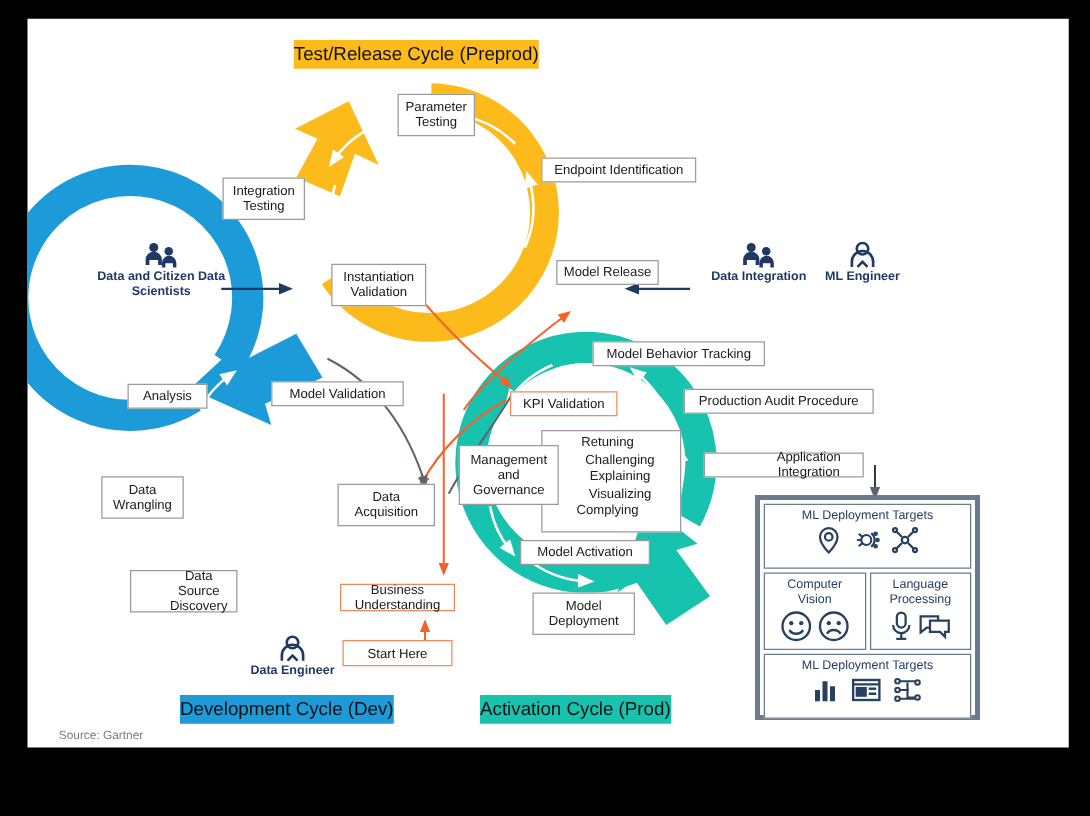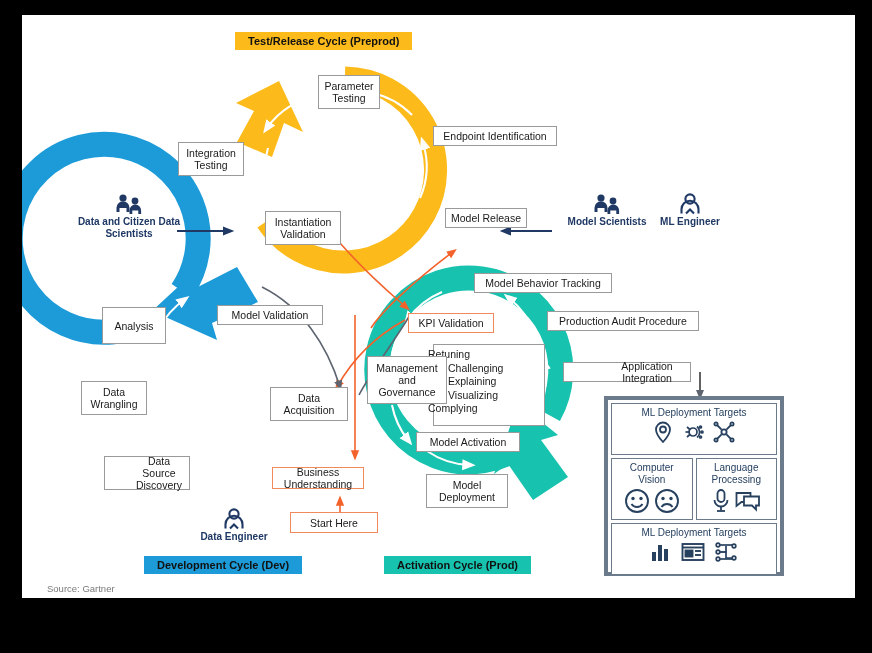--- a/index.html
+++ b/index.html
@@ -8,35 +8,35 @@
   #canvas{position:absolute;left:22px;top:15px;width:833px;height:583px;background:#fff;overflow:hidden;}
 
   .node{
     position:absolute;background:#fff;border:1px solid #9a9a9a;
     color:#1a1a1a;font-size:10.5px;line-height:12px;text-align:center;
     padding:2px 4px;box-sizing:border-box;white-space:pre-line;
     display:flex;align-items:center;justify-content:center;z-index:30;
   }
   .node.orange{border-color:#f08a5d;}
   .banner{
-    position:absolute;font-weight:bold;font-size:11px;color:#111;
-    padding:3px 13px;z-index:40;white-space:nowrap;
+    position:absolute;font-weight:normal;font-size:15px;color:#111;
+    padding:3px 0;z-index:40;white-space:nowrap;
   }
   .banner.yellow{background:#FDBB1B;}
   .banner.blue{background:#1C9BD8;}
   .banner.teal{background:#17C2AE;}
   .persona{position:absolute;z-index:35;text-align:center;color:#1F3864;
     font-size:10px;line-height:12px;font-weight:600;}
   .persona svg{display:block;margin:0 auto 1px;}
   .source{position:absolute;font-size:9.5px;color:#7a7a7a;z-index:40;}
   .innerbox{
     position:absolute;background:#fff;border:1px solid #9a9a9a;z-index:28;
     font-size:10.5px;color:#1a1a1a;line-height:13.5px;box-sizing:border-box;
   }
-  .innerbox div{}
+  .innerbox div{text-align:center;}
   .mlbox{position:absolute;border:4px solid #6b7b8c;background:#fff;z-index:45;box-sizing:border-box;padding:3px;}
   .mlcell{border:1.5px solid #6b7b8c;box-sizing:border-box;text-align:center;
     color:#27415f;font-size:10px;line-height:12px;padding:3px 2px;background:#fff;}
   .mlcell .icons{display:flex;justify-content:center;align-items:center;gap:9px;margin-top:2px;}
   svg.layer{position:absolute;left:0;top:0;width:833px;height:583px;overflow:visible;}
 </style>
 </head>
 <body>
 
 <div id="frame">
@@ -135,22 +135,22 @@
 
     <div class="node" style="left:195px;top:290px;width:106px;height:20px;">Model Validation</div>
     <div class="node" style="left:248px;top:372px;width:78px;height:34px;">Data
 Acquisition</div>
     <div class="node orange" style="left:250px;top:452px;width:92px;height:22px;">Business
 Understanding</div>
     <div class="node" style="left:82px;top:441px;width:86px;height:34px;padding-left:28px;">Data Source
 Discovery</div>
     <div class="node" style="left:59px;top:366px;width:66px;height:34px;">Data
 Wrangling</div>
-    <div class="node" style="left:80px;top:292px;width:64px;height:37px;">Analysis</div>
-    <div class="node orange" style="left:268px;top:497px;width:88px;height:21px;">Start Here</div>
+    <div class="node" style="left:80px;top:292px;width:64px;height:20px;">Analysis</div>
+    <div class="node orange" style="left:252px;top:497px;width:88px;height:21px;">Start Here</div>
 
     <div class="node" style="left:452px;top:258px;width:138px;height:20px;">Model Behavior Tracking</div>
     <div class="node" style="left:525px;top:296px;width:152px;height:20px;">Production Audit Procedure</div>
     <div class="node" style="left:541px;top:347px;width:128px;height:20px;padding-left:44px;">Application Integration</div>
     <div class="node" style="left:404px;top:459px;width:82px;height:34px;">Model
 Deployment</div>
     <div class="node" style="left:370px;top:417px;width:104px;height:20px;margin-left:24px;">Model Activation</div>
     <div class="node" style="left:345px;top:341px;width:80px;height:48px;">Management
 and
 Governance</div>
@@ -175,21 +175,21 @@
 Data Scientists</span>
     </div>
 
     <div class="persona" style="left:537px;top:178px;width:96px;">
       <svg width="30" height="22" viewBox="0 0 30 22" fill="#1F3864">
         <circle cx="9" cy="5" r="3.6"></circle>
           <path d="M2.5 19 v-4.2 a6.5 6.5 0 0 1 13 0 V19 h-3 v-4 h-7 v4 z"></path>
         <circle cx="21" cy="8" r="3.4"></circle>
           <path d="M15.5 21 v-3.6 a5.8 5.8 0 0 1 11.6 0 V21 h-2.8 v-3.4 h-6 V21 z"></path>
       </svg>
-      <span>Model Scientists</span>
+      <span>Data Integration</span>
     </div>
 
     <div class="persona" style="left:625px;top:178px;width:86px;">
       <svg width="24" height="22" viewBox="0 0 24 22" fill="none" stroke="#1F3864" stroke-width="2.1">
         <circle cx="12" cy="6" r="4.6"></circle>
         <path d="M3.5 20.5 v-4.2 a8.5 8.5 0 0 1 17 0 v4.2"></path>
         <path d="M8 20.5 l4 -4 l4 4"></path>
       </svg>
       <span>ML Engineer</span>
     </div>

